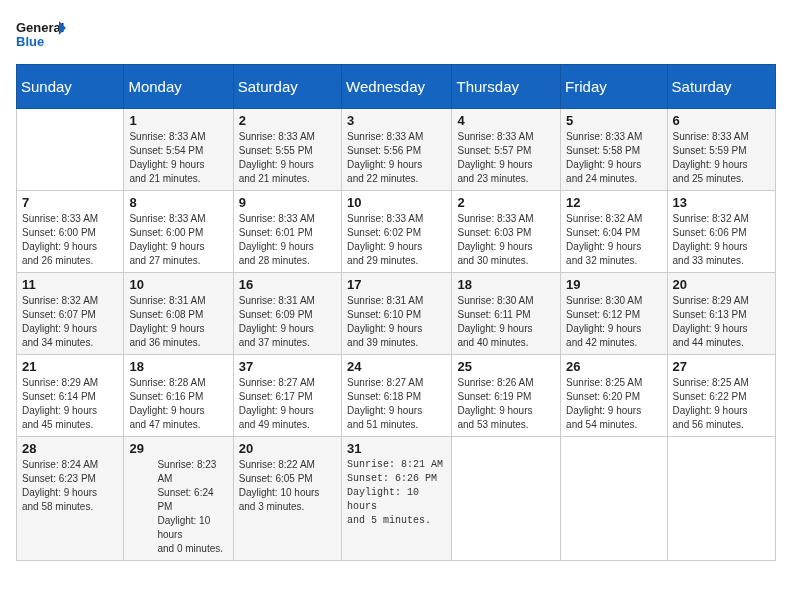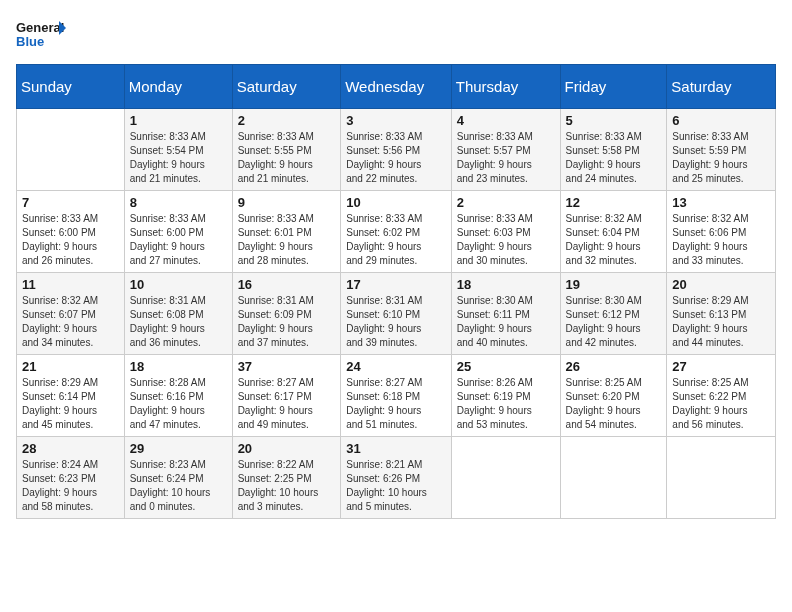--- a/index.html
+++ b/index.html
@@ -308,35 +308,35 @@
       <tr>
         <td>
           <span class="day-num">28</span>
           <div class="day-info" style="white-space: pre-line;">Sunrise: 8:24 AM
 Sunset: 6:23 PM
 Daylight: 9 hours
 and 58 minutes.</div>
         </td>
         <td>
           <span class="day-num">29</span>
-          <div class="day-info" style="white-space: pre-line;">Sunrise: 8:23 AM
+          <div class="day-info" style="white-space: pre-line; margin-left: 28px;">Sunrise: 8:23 AM
 Sunset: 6:24 PM
 Daylight: 10 hours
 and 0 minutes.</div>
         </td>
         <td>
           <span class="day-num">20</span>
           <div class="day-info" style="white-space: pre-line;">Sunrise: 8:22 AM
-Sunset: 2:25 PM
+Sunset: 6:05 PM
 Daylight: 10 hours
 and 3 minutes.</div>
         </td>
         <td>
           <span class="day-num">31</span>
-          <div class="day-info" style="white-space: pre-line;">Sunrise: 8:21 AM
+          <div class="day-info" style="white-space: pre-line; font-family: Liberation Mono, monospace;">Sunrise: 8:21 AM
 Sunset: 6:26 PM
 Daylight: 10 hours
 and 5 minutes.</div>
         </td>
         <td class="empty-cell"></td>
         <td class="empty-cell"></td>
         <td class="empty-cell"></td>
       </tr>
     </tbody>
 </table>

